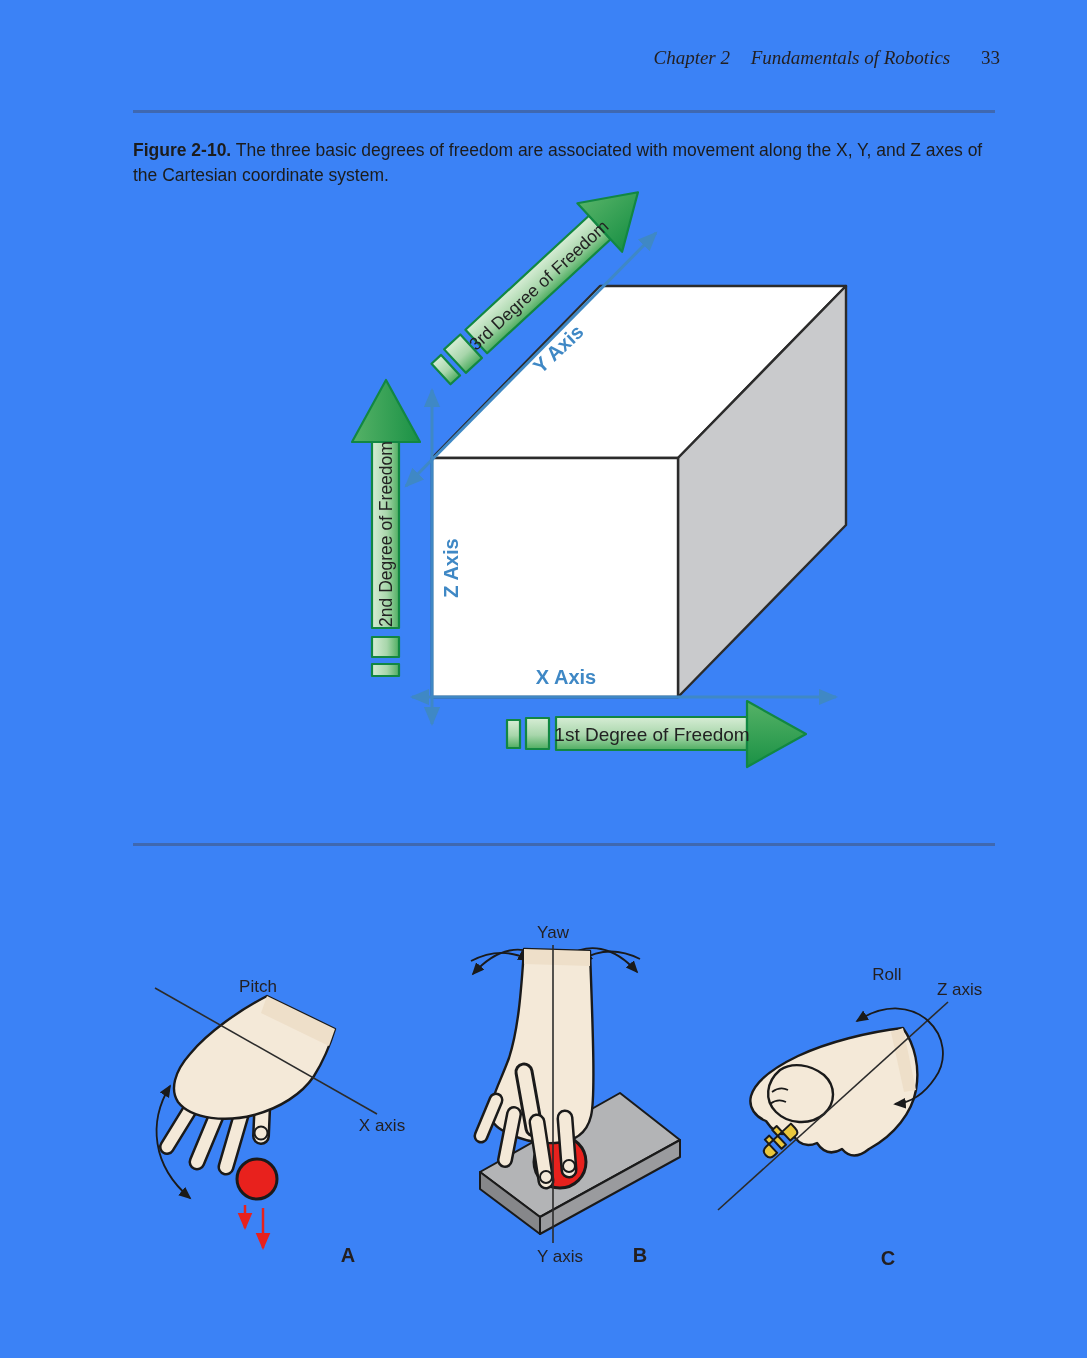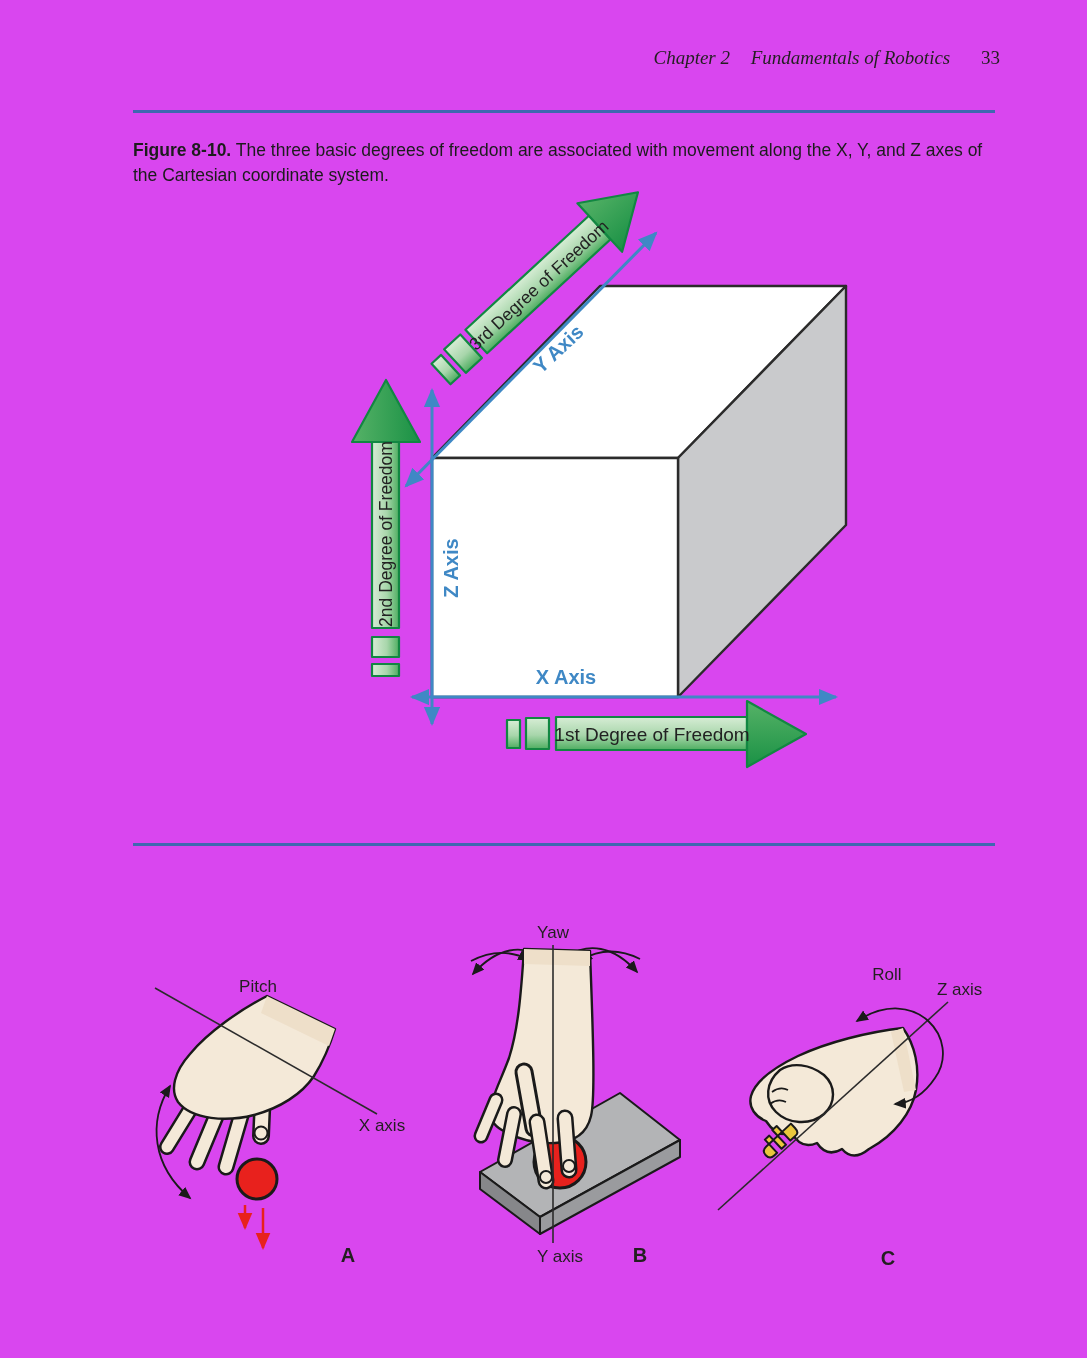--- a/index.html
+++ b/index.html
@@ -1,16 +1,16 @@
 <!DOCTYPE html>
 <html><head>
 <meta charset="utf-8">
 <style>
   html,body{margin:0;padding:0;background:#ffffff;}
-  .page{position:relative;width:1087px;height:1358px;background:#d946ef;overflow:hidden;
+  .page{position:relative;width:1087px;height:1358px;background:#3b82f6;overflow:hidden;
         font-family:"Liberation Sans",sans-serif;color:#231f20;}
   .running-head{position:absolute;top:47px;right:87px;font-family:"Liberation Serif",serif;
         font-size:19px;color:#231f20;white-space:nowrap;}
   .running-head .it{font-style:italic;}
   .running-head .chap{margin-right:16px;}
   .running-head .pg{margin-left:26px;font-style:normal;}
   .rule{position:absolute;left:133px;width:862px;height:3px;background:#3f68b0;}
   .rule1{top:110px;}
   .rule2{top:843px;}
   .caption{position:absolute;left:133px;width:866px;font-size:17.5px;line-height:1.47;color:#1c1c1c;}
@@ -38,21 +38,21 @@
 <div class="page">
 
   <div class="running-head">
     <span class="it chap">Chapter 2</span>
     <span class="it">Fundamentals of Robotics</span>
     <span class="pg">33</span>
   </div>
 
   <div class="rule rule1"></div>
 
-  <p class="caption caption1"><b>Figure 8-10.</b> <span>The three basic degrees of freedom are associated with movement along the X, Y, and Z axes of the Cartesian coordinate system.</span></p>
+  <p class="caption caption1"><b>Figure 2-10.</b> <span>The three basic degrees of freedom are associated with movement along the X, Y, and Z axes of the Cartesian coordinate system.</span></p>
 
   <svg id="fig210" class="figsvg" width="580" height="600" viewBox="330 178 580 600">
     <defs>
       <linearGradient id="gB" x1="0" y1="0" x2="0" y2="1">
         <stop offset="0" stop-color="#d7edd5"></stop>
           <stop offset="0.55" stop-color="#a8d6ab"></stop>
           <stop offset="1" stop-color="#4fae61"></stop>
       </linearGradient>
       <linearGradient id="gBv" x1="0" y1="0" x2="1" y2="0">
         <stop offset="0" stop-color="#d7edd5"></stop>

